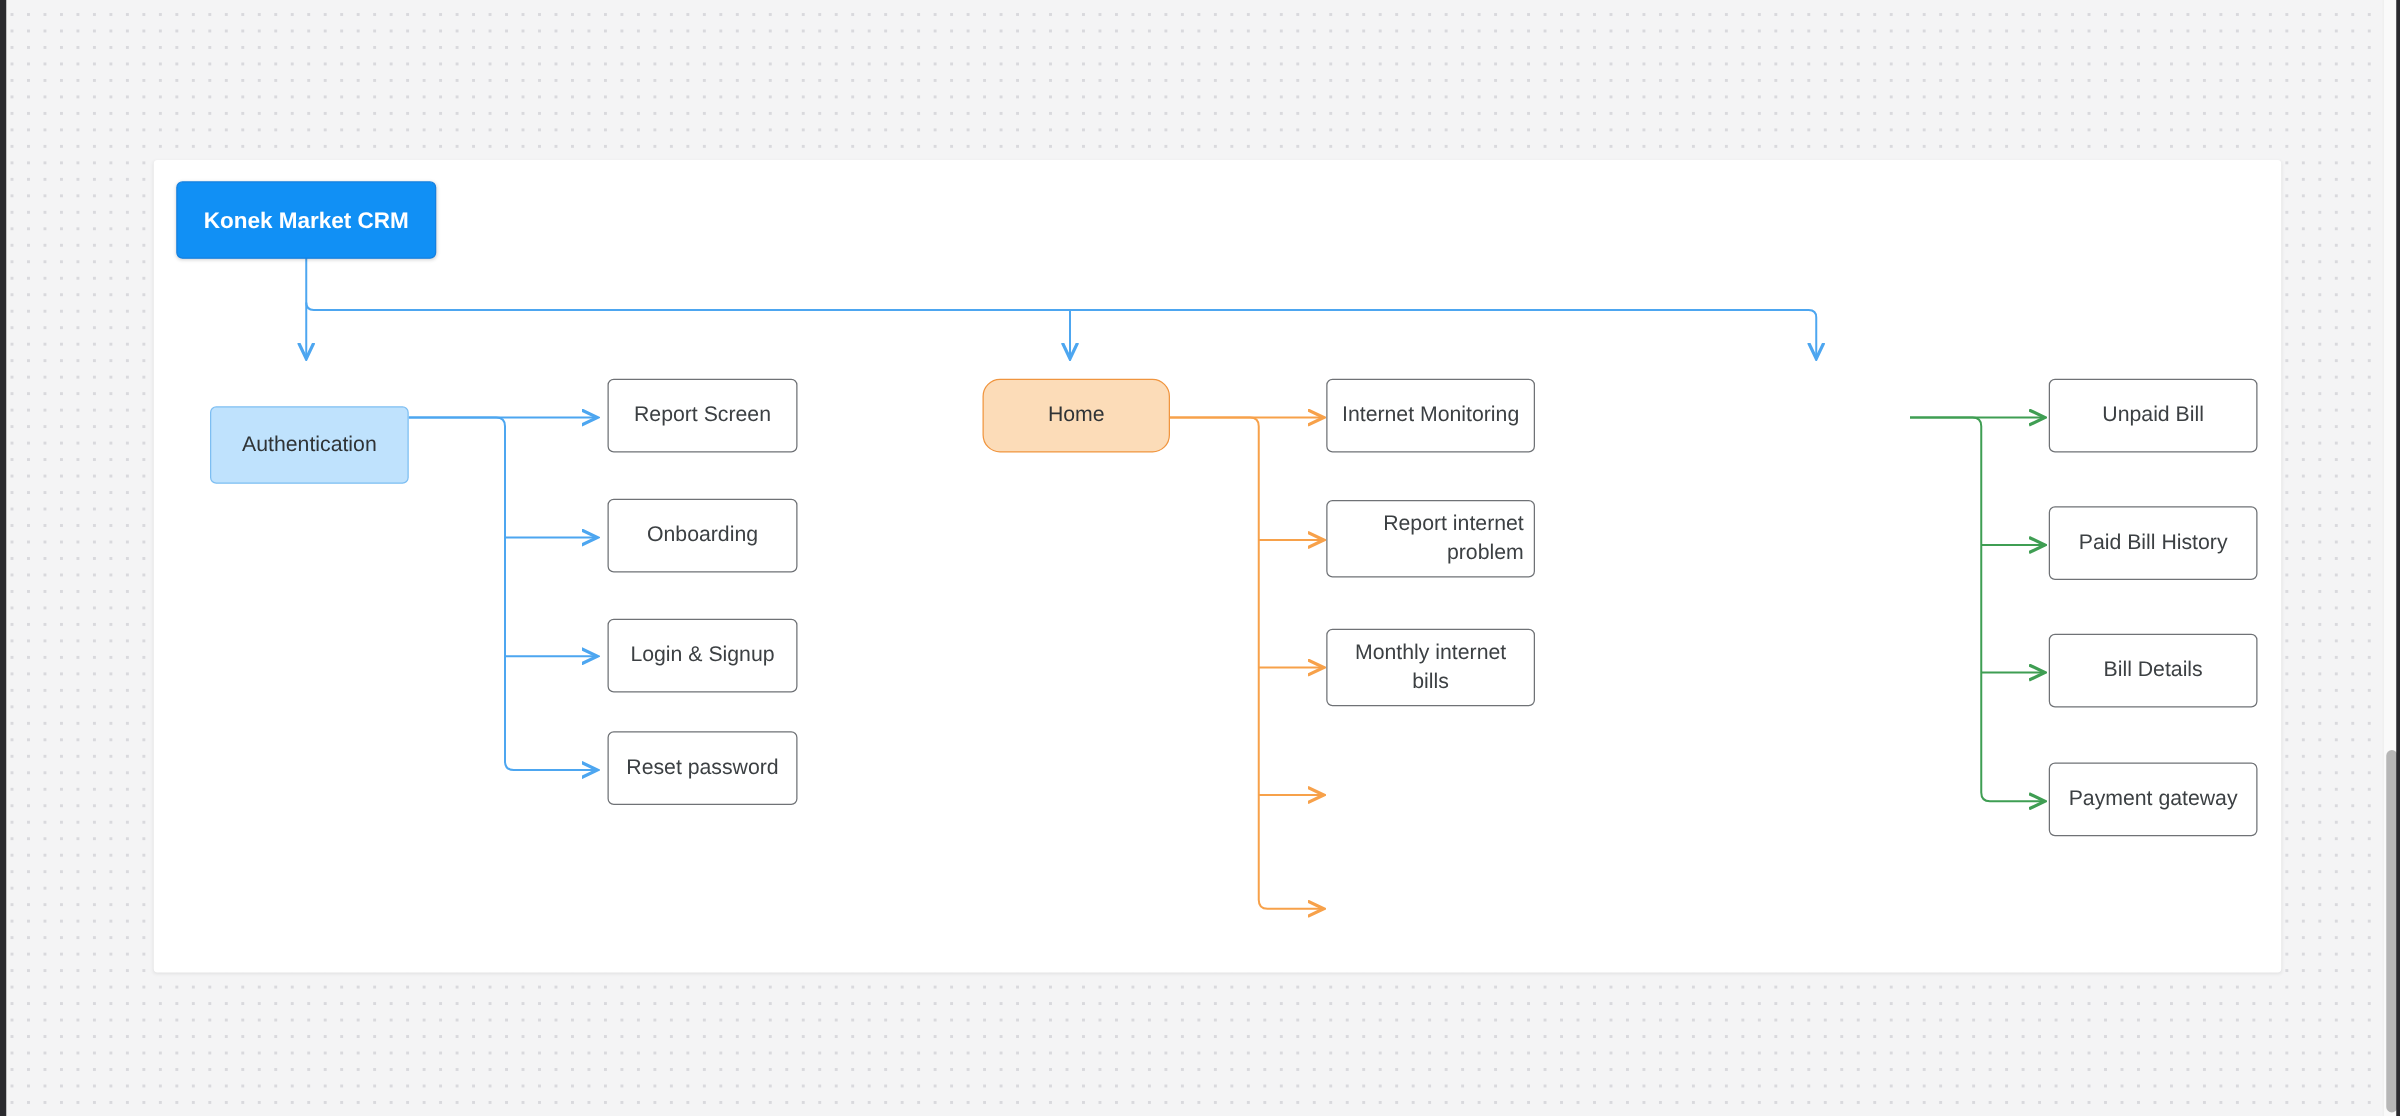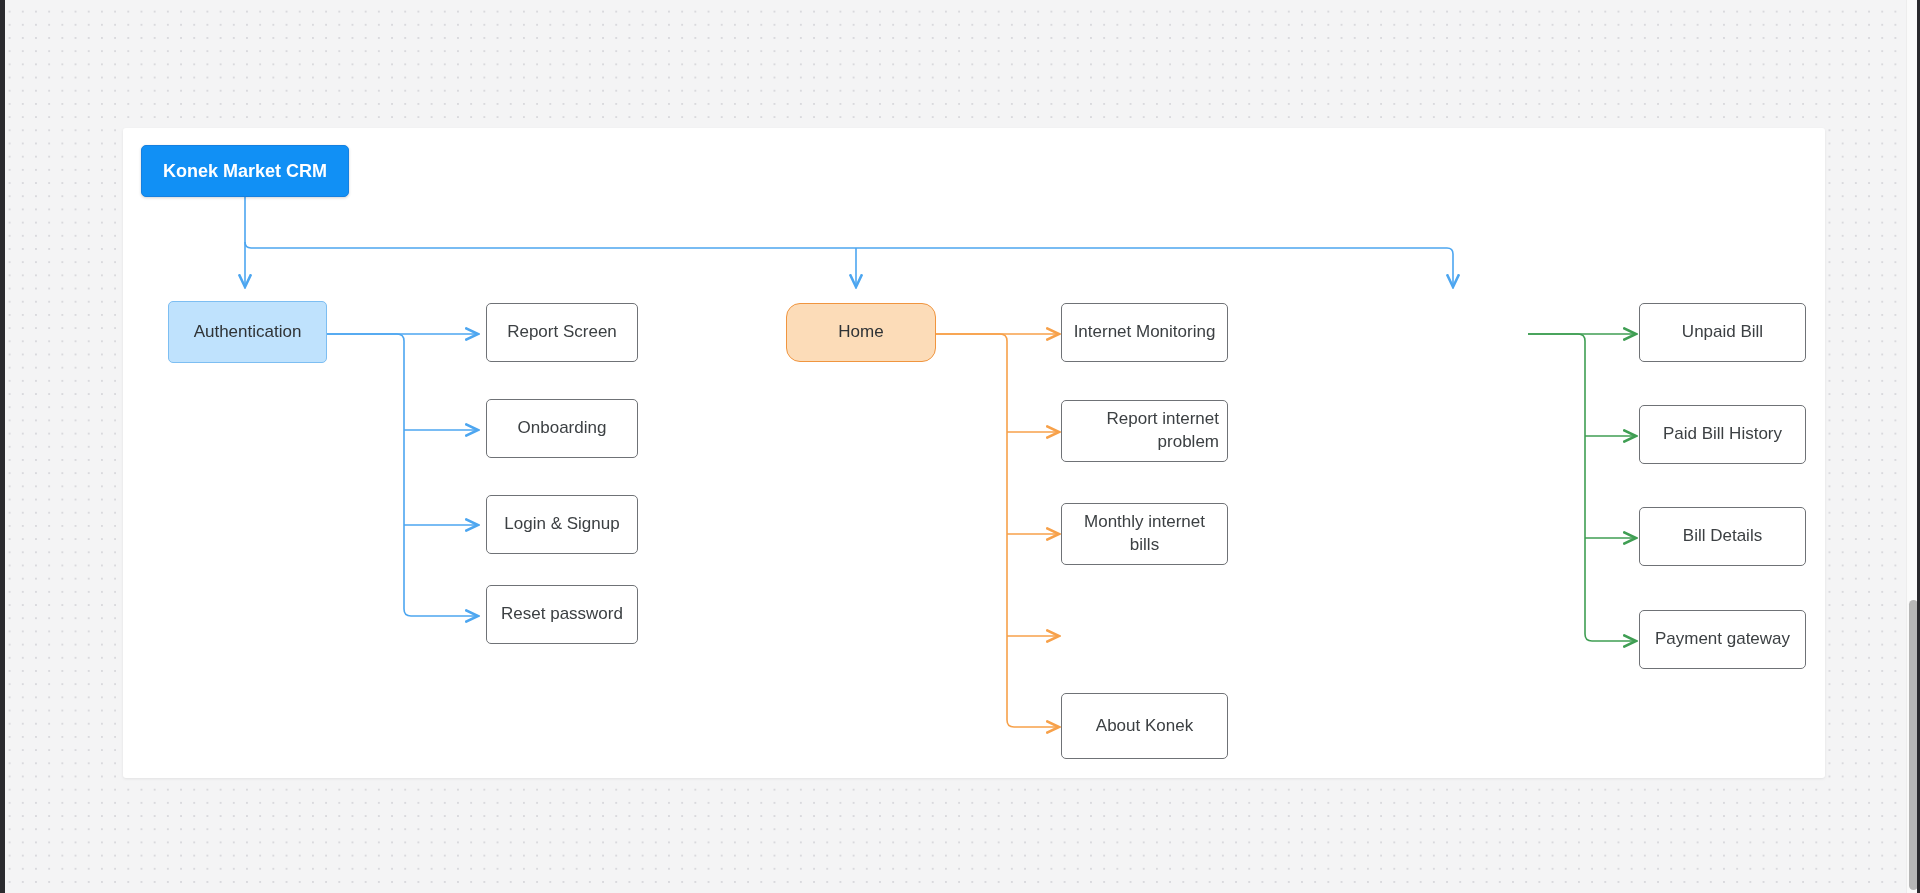--- a/index.html
+++ b/index.html
@@ -52,20 +52,21 @@
     border: 1.6px solid #1580e0;
     color: #ffffff;
     font-weight: bold;
     font-size: 18px;
     box-shadow: 0 1px 3px rgba(0,0,0,0.18);
   }
   .node.auth {
     background: #bfe2fd;
     border: 1.6px solid #7dbef2;
     color: #2f3336;
+    margin-top: 24px;
   }
   .node.home {
     background: #fcdcb8;
     border: 1.6px solid #f0953f;
     color: #2f3336;
   }
   .node.bill {
     background: #5fcc6f;
     border: 1.6px solid #3aa84e;
     color: #23312a;
@@ -141,21 +142,21 @@
     </g>
 
     <g fill="none" stroke="#3f9e53" stroke-width="1.6">
       <path d="M1528,334 L1578,334 Q1585,334 1585,341 L1585,634 Q1585,641 1592,641 L1636,641" marker-end="url(#ah-green)"></path>
       <path d="M1528,334 L1636,334" marker-end="url(#ah-green)"></path>
       <path d="M1585,436 Q1585,436 1592,436 L1636,436" marker-end="url(#ah-green)"></path>
       <path d="M1585,538 Q1585,538 1592,538 L1636,538" marker-end="url(#ah-green)"></path>
     </g>
   </svg>
 
-  <div class="node root" style="left:141px; top:145px; width:208px; height:52px;">
+  <div class="node root" style="left:141px; top:145px; width:208px; height:62px;">
     <span>Konek Market CRM</span>
   </div>
 
   <div class="node auth" style="left:168px; top:301px; width:159px; height:62px;">
     <span>Authentication</span>
   </div>
 
   <div class="node leaf" style="left:486px; top:303px; width:152px; height:59px;">
     <span>Report Screen</span>
   </div>
@@ -175,23 +176,20 @@
 
   <div class="node leaf" style="left:1061px; top:303px; width:167px; height:59px;">
     <span>Internet Monitoring</span>
   </div>
   <div class="node leaf" style="left:1061px; top:400px; width:167px; height:62px;text-align:right;">
     <span>Report internet problem</span>
   </div>
   <div class="node leaf" style="left:1061px; top:503px; width:167px; height:62px;">
     <span>Monthly internet bills</span>
   </div>
-  <div class="node leaf" style="left:1061px; top:693px; width:167px; height:66px;">
-    <span>About Konek</span>
-  </div>
 
 
   <div class="node leaf" style="left:1639px; top:303px; width:167px; height:59px;">
     <span>Unpaid Bill</span>
   </div>
   <div class="node leaf" style="left:1639px; top:405px; width:167px; height:59px;">
     <span>Paid Bill History</span>
   </div>
   <div class="node leaf" style="left:1639px; top:507px; width:167px; height:59px;">
     <span>Bill Details</span>

